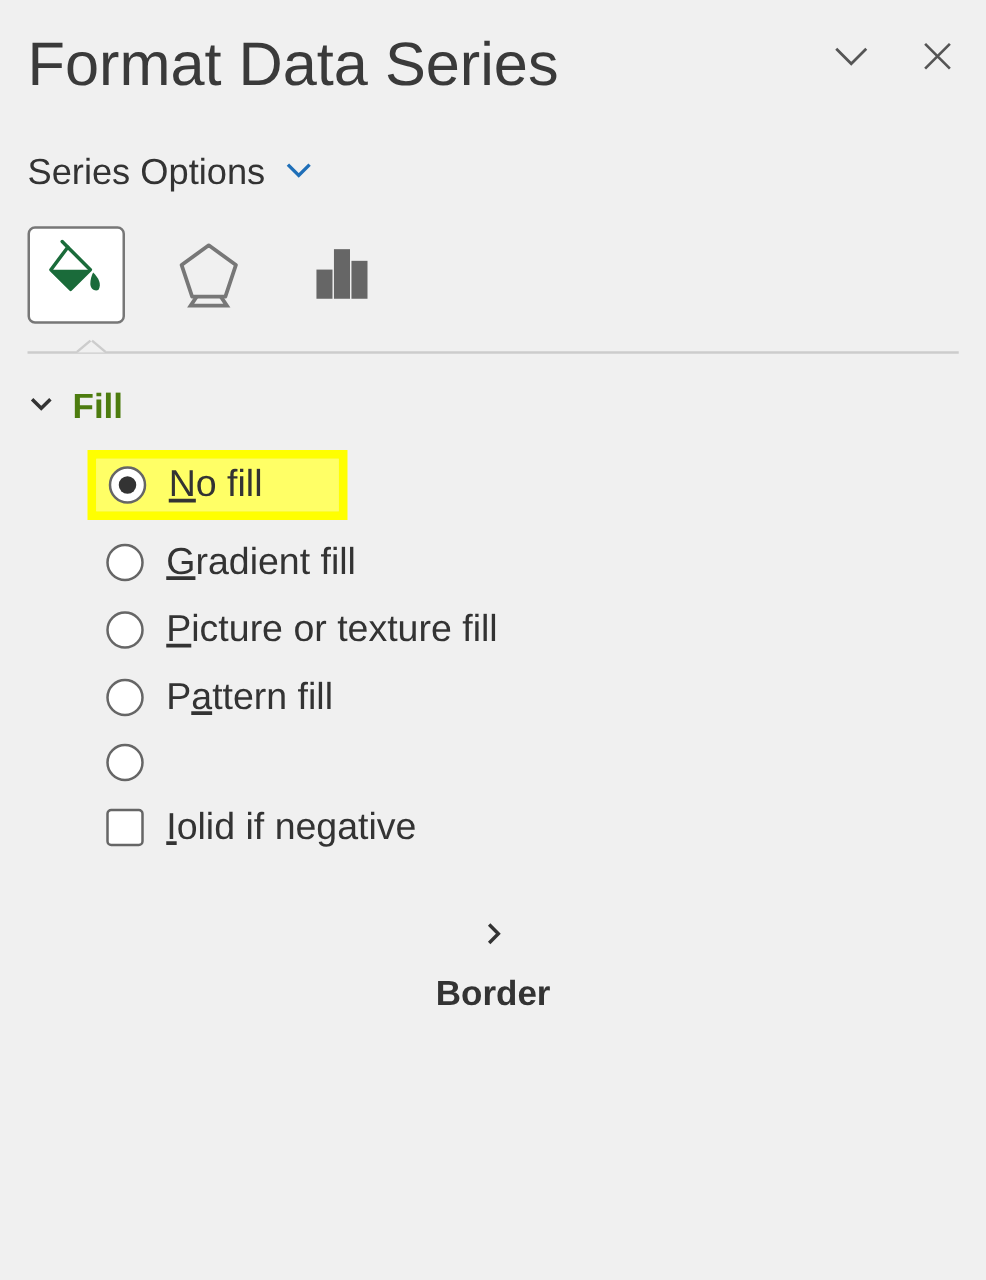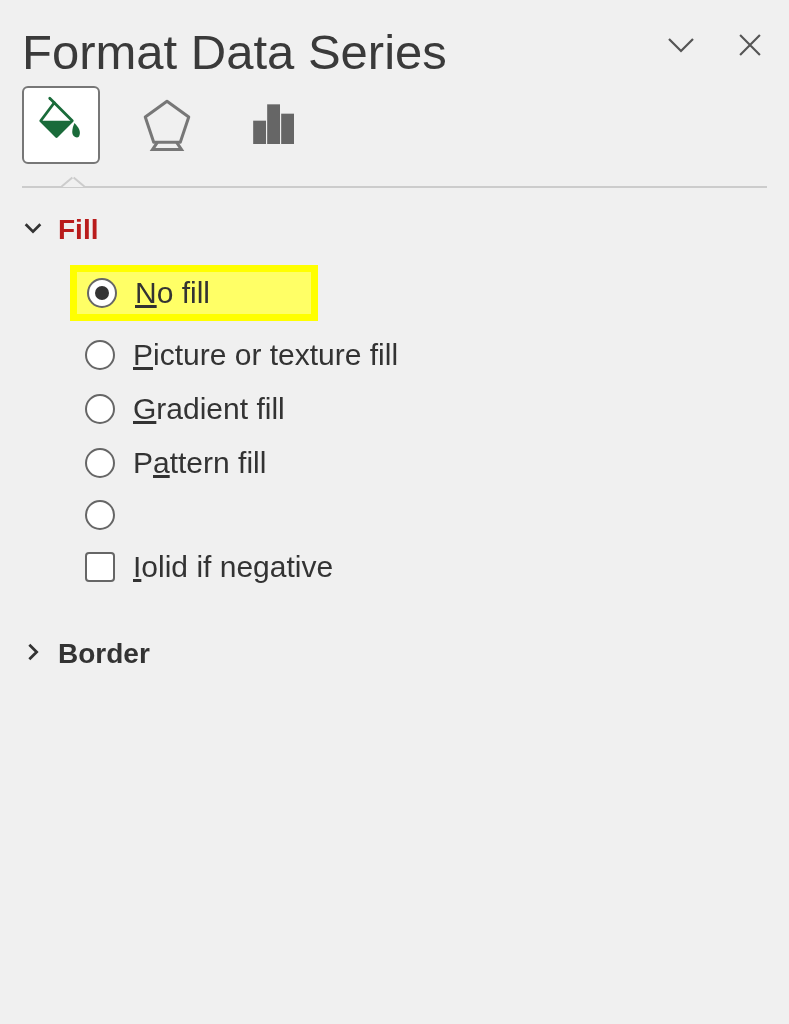--- a/index.html
+++ b/index.html
@@ -98,39 +98,39 @@
 
     .section {
       margin-top: 26px;
     }
     .section-head {
       display: flex;
       align-items: center;
       gap: 14px;
       font-size: 28px;
       font-weight: 700;
-      color: #b91c1c;
+      color: #4d7c0f;
       margin-bottom: 26px;
     }
     .options {
       margin-left: 55px;
       margin-top: 10px;
     }
     .opt-row {
       display: flex;
       align-items: center;
       gap: 18px;
       padding: 10px 8px;
       font-size: 30px;
       color: #333;
     }
     .opt-row.highlighted {
       background: #ffff66;
       outline: 7px solid #ffff00;
-      width: 234px;
+      width: 194px;
       padding: 4px 10px;
       margin-bottom: 14px;
       margin-top: 10px;
     }
     .radio {
       width: 30px;
       height: 30px;
       border: 2px solid #666;
       border-radius: 50%;
       display: inline-flex;
@@ -156,20 +156,21 @@
     }
     .uline { text-decoration: underline; }
     .section2 {
       margin-top: 44px;
       display: flex;
       align-items: center;
       gap: 14px;
       font-size: 28px;
       font-weight: 700;
       color: #333;
+      flex-direction: column;
     }
   </style>
 </head>
 <body>
 
 <div class="pane">
 
   <div class="header">
     <div class="title">Format Data Series</div>
     <div class="header-icons">
@@ -179,20 +180,28 @@
           </svg>
       </span>
       <span>
         <svg width="34" height="34" viewBox="0 0 24 24">
             <path d="M5 5 L19 19 M19 5 L5 19" stroke="#555" stroke-width="1.5"></path>
           </svg>
       </span>
     </div>
   </div>
 
+  <div class="subhead">
+    <span class="subhead-label">Series Options</span>
+    <span>
+      <svg width="26" height="26" viewBox="0 0 24 24">
+          <path d="M4 8 L12 16 L20 8" fill="none" stroke="#1f6fb8" stroke-width="2.5"></path>
+        </svg>
+    </span>
+  </div>
 
   <div class="tabbar">
     <div class="tabbox active">
       <span>
         <svg width="54" height="54" viewBox="0 0 48 48">
           <path d="M18 6 L34 22 L20 36 L6 22 Z" fill="none" stroke="#1a6b3a" stroke-width="2.5" stroke-linejoin="round"></path>
           <path d="M6 22 L20 36 L34 22" fill="#1a6b3a"></path>
           <path d="M36 24 C40 28 42 32 40 36 C38 38 34 36 34 32 C34 29 35 26 36 24 Z" fill="#1a6b3a"></path>
           <path d="M18 6 L14 2" stroke="#1a6b3a" stroke-width="2.5" stroke-linecap="round"></path>
         </svg>
@@ -235,26 +244,26 @@
     <div class="options">
 
       <div class="opt-row highlighted">
         <span class="radio checked"></span>
         <span><span></span><span class="uline">N</span><span>o fill</span></span>
       </div>
 
 
       <div class="opt-row">
         <span class="radio"></span>
+        <span><span></span><span class="uline">G</span><span>radient fill</span></span>
+      </div>
+
+      <div class="opt-row">
+        <span class="radio"></span>
         <span><span></span><span class="uline">P</span><span>icture or texture fill</span></span>
-      </div>
-
-      <div class="opt-row">
-        <span class="radio"></span>
-        <span><span></span><span class="uline">G</span><span>radient fill</span></span>
       </div>
 
       <div class="opt-row">
         <span class="radio"></span>
         <span><span>P</span><span class="uline">a</span><span>ttern fill</span></span>
       </div>
 
       <div class="opt-row">
         <span class="radio"></span>
       </div>

